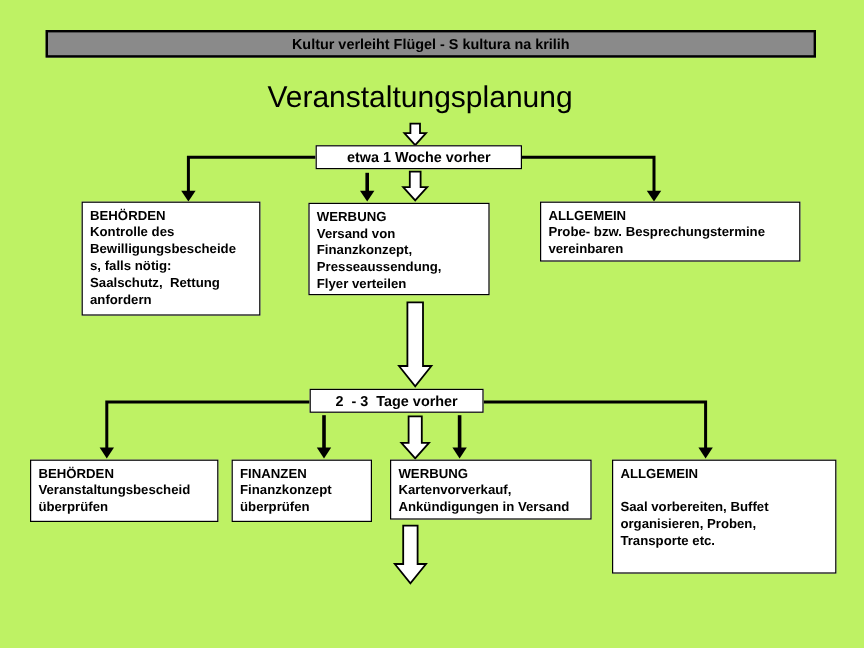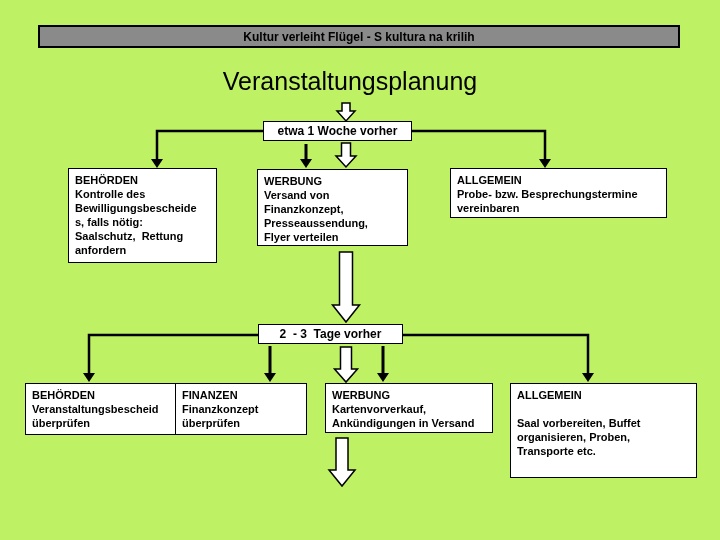--- a/index.html
+++ b/index.html
@@ -38,38 +38,38 @@
   }
   .stage-label {
     position: absolute;
     box-sizing: border-box;
     background: #fff;
     border: 1.5px solid #000;
     display: flex; align-items: center; justify-content: center;
     font-size: 12px; font-weight: bold; color: #000;
     z-index: 2;
   }
-  #stage1-label { left: 263px; top: 121px; width: 149px; height: 20px; }
+  #stage1-label { left: 263px; top: 121px; width: 172px; height: 20px; }
   #stage2-label { left: 258px; top: 324px; width: 145px; height: 20px; }
   .flow-box {
     position: absolute;
     box-sizing: border-box;
     background: #fff;
     border: 1.5px solid #000;
     padding: 4px 6px 3px 6px;
     font-size: 11px; font-weight: bold; color: #000;
     line-height: 14px;
     z-index: 1;
   }
   .box-body { white-space: pre-line; }
   #b1 { left: 68px;  top: 168px; width: 149px; height: 95px; }
   #b2 { left: 257px; top: 169px; width: 151px; height: 77px; }
   #b3 { left: 450px; top: 168px; width: 217px; height: 50px; }
   #b4 { left: 25px;  top: 383px; width: 157px; height: 52px; }
-  #b5 { left: 175px; top: 383px; width: 132px; height: 52px; }
+  #b5 { left: 193px; top: 383px; width: 117px; height: 52px; }
   #b6 { left: 325px; top: 383px; width: 168px; height: 50px; }
   #b7 { left: 510px; top: 383px; width: 187px; height: 95px; }
 </style>
 </head>
 <body>
 
 <div id="slide">
 
   <svg id="connector-layer" viewBox="0 0 720 540" xmlns="http://www.w3.org/2000/svg">
 

